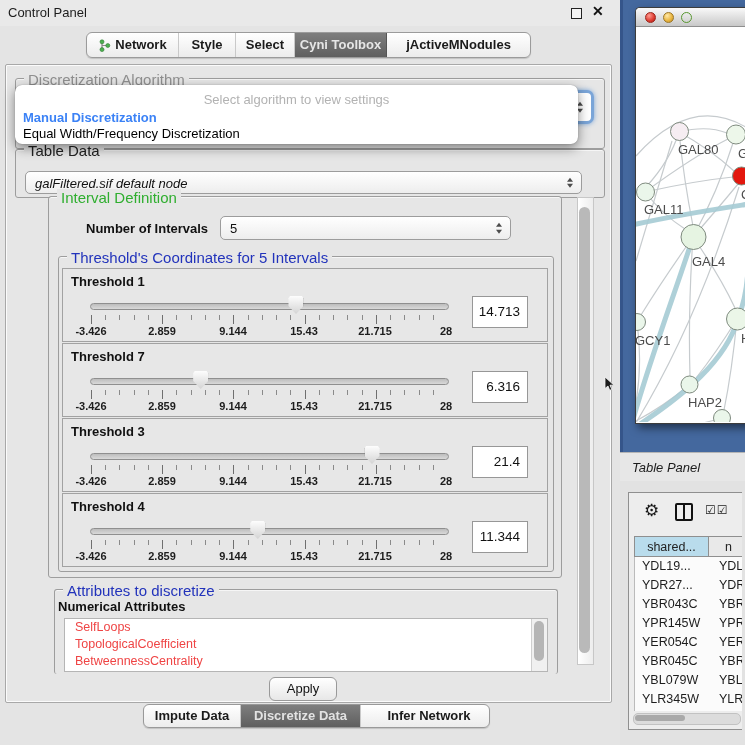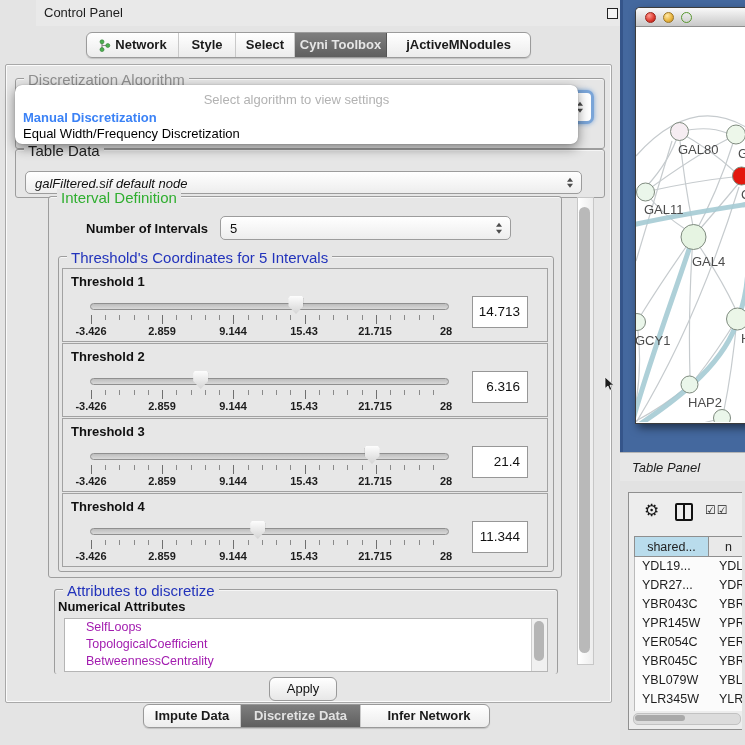--- a/index.html
+++ b/index.html
@@ -3,21 +3,21 @@
 <meta charset="utf-8">
 <style>
   html,body{margin:0;padding:0;}
   body{width:745px;height:745px;overflow:hidden;background:#e2e2e2;
        font-family:"Liberation Sans",sans-serif;-webkit-font-smoothing:antialiased;}
   #screen{position:relative;width:745px;height:745px;}
   .abs{position:absolute;}
 
   
   .cp{left:0;top:0;width:620px;height:745px;background:#e4e4e4;}
-  .cp-titlebar{left:0;top:0;width:620px;height:26px;background:#e9e9e9;margin-left:36px;}
+  .cp-titlebar{left:0;top:0;width:620px;height:26px;background:#e9e9e9;}
   .cp-title{left:8px;top:5px;font-size:13px;color:#1c1c1c;}
   .float-btn{left:571px;top:8px;width:9px;height:9px;border:1.5px solid #222;background:#f4f4f4;}
   .close-btn{left:592px;top:3px;font-size:14px;font-weight:bold;color:#111;}
 
   
   .tabbar{left:86px;top:32px;height:24px;display:flex;border:1px solid #9b9b9b;border-radius:6px;
           background:linear-gradient(#ffffff,#ececec);box-shadow:0 1px 1px rgba(0,0,0,.15);overflow:hidden;}
   .tab{height:24px;line-height:24px;text-align:center;font-size:13px;font-weight:600;color:#1a1a1a;
        border-right:1px solid #c9c9c9;box-sizing:border-box;display:flex;align-items:center;justify-content:center;gap:4px;}
   .tab:last-child{border-right:none;}
@@ -62,21 +62,21 @@
   .ticks-min{position:absolute;left:28px;top:46px;width:356px;height:5px;
          background:repeating-linear-gradient(to right,#8a8a8a 0 1px,transparent 1px 14.24px);}
   .ticks-maj{position:absolute;left:28px;top:46px;width:356px;height:9px;
          background:repeating-linear-gradient(to right,#6f6f6f 0 1px,transparent 1px 71.2px);}
   .tkl{position:absolute;top:56px;width:60px;text-align:center;font-size:11px;font-weight:bold;color:#1d1d1d;}
   .valbox{position:absolute;left:409px;top:27px;width:56px;height:32px;background:#fff;border:1px solid #979797;
           box-sizing:border-box;font-size:13.5px;color:#111;text-align:right;line-height:30px;padding-right:7px;}
 
   
   .attr-list{left:64px;top:618px;width:482px;height:52px;background:#fff;border:1px solid #b5b5b5;overflow:hidden;}
-  .attr-item{height:17px;line-height:17px;font-size:12.5px;color:#a21caf;padding-left:21px;white-space:nowrap;}
+  .attr-item{height:17px;line-height:17px;font-size:12.5px;color:#ef4444;padding-left:10px;white-space:nowrap;}
   .lscroll{position:absolute;right:0;top:0;width:15px;height:100%;background:#f0f0f0;border-left:1px solid #cfcfcf;}
   .lthumb{position:absolute;left:2px;top:2px;width:10px;height:40px;background:#b5b5b5;border-radius:5px;}
 
   
   .vscroll{left:577px;top:197px;width:15px;height:466px;background:linear-gradient(to right,#ffffff,#ededed);
            border:1px solid #c7c7c7;}
   .vthumb{position:absolute;left:1px;top:9px;width:11px;height:446px;background:#b9b9b9;border-radius:6px;}
 
   .apply-btn{left:269px;top:677px;width:66px;height:22px;background:linear-gradient(#ffffff,#e7e7e7);
              border:1px solid #999;border-radius:6px;font-size:13px;color:#111;text-align:center;line-height:21px;}
@@ -217,21 +217,21 @@
       <span class="tkl" style="left:-2px;">-3.426</span>
       <span class="tkl" style="left:69px;">2.859</span>
       <span class="tkl" style="left:140px;">9.144</span>
       <span class="tkl" style="left:211px;">15.43</span>
       <span class="tkl" style="left:282px;">21.715</span>
       <span class="tkl" style="left:353px;">28</span>
       <div class="valbox">14.713</div>
     </div>
 
     <div class="abs tbox" style="top:343px;">
-      <span class="tlabel">Threshold 2</span>
+      <span class="tlabel">Threshold 7</span>
       <div class="track"></div>
       <div class="thumbzone">
           <div class="thumb" style="left: 31%;"></div>
         </div>
       <div class="ticks-min"></div>
       <div class="ticks-maj"></div>
       <span class="tkl" style="left:-2px;">-3.426</span>
       <span class="tkl" style="left:69px;">2.859</span>
       <span class="tkl" style="left:140px;">9.144</span>
       <span class="tkl" style="left:211px;">15.43</span>

